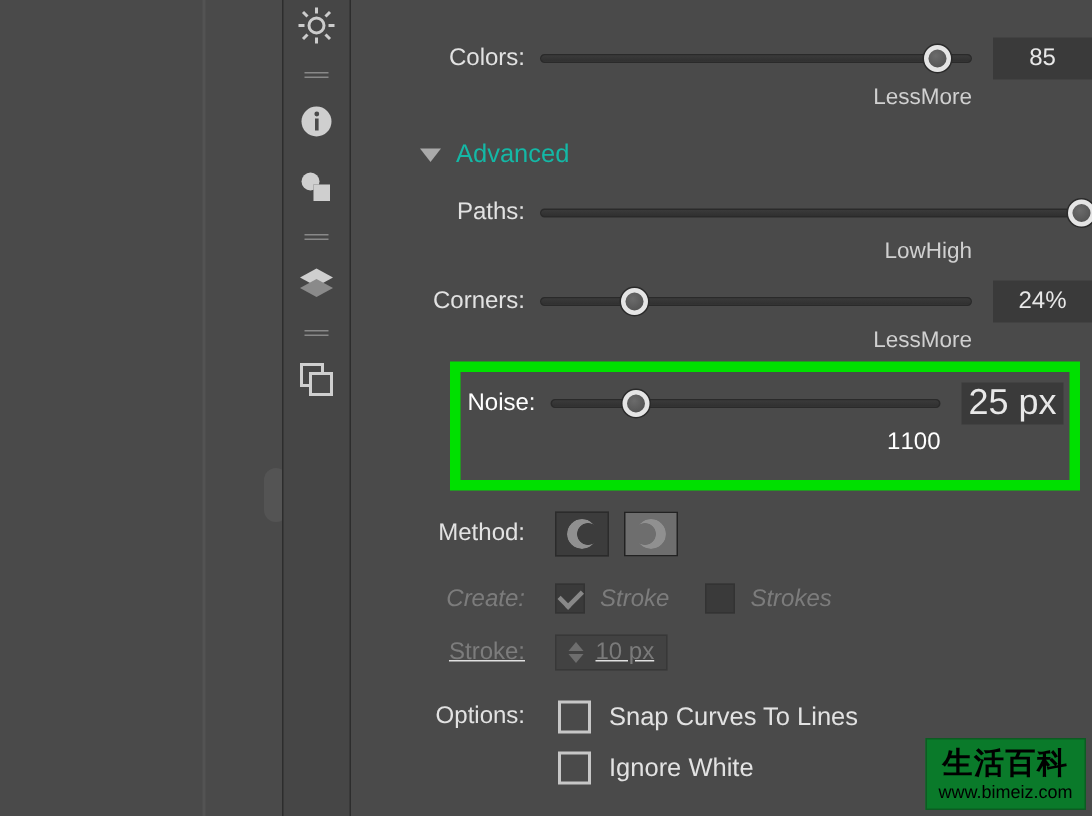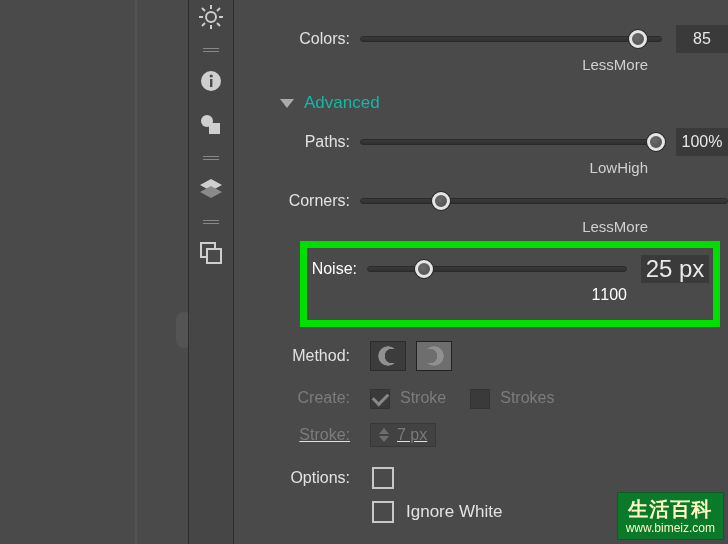--- a/index.html
+++ b/index.html
@@ -63,21 +63,21 @@
     border: 1px solid #2a2a2a;
   }
   .thumb {
     position: absolute; top: 50%; transform: translate(-50%,-50%);
     width: 18px; height: 18px; border-radius: 50%;
     background: radial-gradient(circle at 40% 35%, #6b6b6b, #4d4d4d);
     border: 3px solid #e5e5e5;
     box-shadow: 0 0 0 1px #2a2a2a;
   }
   .value-col {
-    width: 52px; height: 28px; margin-left: 14px;
+    width: 66px; height: 28px; margin-left: 14px;
     background: #3a3a3a;
     display:flex; align-items:center; justify-content:center;
     color: #e8e8e8; font-size: 16px;
   }
   .minmax {
     display:flex; margin-left: 126px; padding-right: 80px;
     justify-content: flex-end;
     color: #d0d0d0; font-size: 15px;
     margin-top: 2px; margin-bottom: 10px;
   }
@@ -114,21 +114,21 @@
     width:20px; height:20px; border-radius:50%;
     background: #909090;
     -webkit-mask: radial-gradient(circle at 70% 50%, transparent 0 7px, #000 7.5px);
     mask: radial-gradient(circle at 70% 50%, transparent 0 7px, #000 7.5px);
   }
   .method-glyph.b {
     -webkit-mask: radial-gradient(circle at 30% 50%, transparent 0 7px, #000 7.5px);
     mask: radial-gradient(circle at 30% 50%, transparent 0 7px, #000 7.5px);
   }
   
-  .create-row { display:flex; align-items:flex-start; gap:10px; margin-top:18px; }
+  .create-row { display:flex; align-items:flex-end; gap:10px; margin-top:18px;font-style:italic; }
   .create-row .label-col { width:126px; }
   .chk {
     width:20px; height:20px; border:1px solid #333; background:#3a3a3a;
     display:flex; align-items:center; justify-content:center;
   }
   .chk.checked::after {
     content:""; width:12px; height:7px; border-left:3px solid #888;
     border-bottom:3px solid #888; transform: rotate(-45deg) translate(1px,-1px);
   }
   .chk-label { color:#7c7c7c; font-size:16px; margin-right:14px; }
@@ -147,21 +147,21 @@
   .options-row { display:flex; align-items:center; gap:12px; margin-top:20px; }
   .options-row .label-col { width:126px; }
   .opt-chk {
     width:22px; height:22px; border:2px solid #c7c7c7; background:transparent;
   }
   .opt-label { color:#e2e2e2; font-size:17px; }
   .options-sub { display:flex; align-items:center; gap:12px; margin-top:12px; margin-left:138px; }
   
   .watermark {
     position:absolute; right:4px; bottom:4px;
-    background:#0a7a2a; color:#fef9c3;
+    background:#0a7a2a; color:#000000;
     font-size:12px; line-height:1.2;
     padding:4px 8px; border:1px solid #0c5c22;
     text-align:center;
     font-family: Arial, sans-serif;
   }
   .watermark .big { font-size:20px; font-weight:bold; letter-spacing:1px; }
   .pill {
     position:absolute; left:176px; top:312px;
     width:16px; height:36px; border-radius:8px;
     background:#545454;
@@ -239,33 +239,33 @@
     <span class="tri-down"></span>
     <span>Advanced</span>
   </div>
 
   <div class="row">
     <div class="label-col">Paths:</div>
     <div class="slider-col">
       <div class="track"></div>
       <div class="thumb" style="left:98%"></div>
     </div>
-    <div class="value-col">100%</div>
   </div>
   <div class="minmax">
     <span>Low</span>
     <span>High</span>
   </div>
 
   <div class="row">
     <div class="label-col">Corners:</div>
     <div class="slider-col">
       <div class="track"></div>
       <div class="thumb" style="left:22%"></div>
     </div>
+    <div class="value-col">24%</div>
   </div>
   <div class="minmax" style="margin-bottom:2px;">
     <span>Less</span>
     <span>More</span>
   </div>
 
   <div class="noise-block">
     <div class="row">
       <div class="label-col">Noise:</div>
       <div class="slider-col">
@@ -298,27 +298,28 @@
     <span class="chk-label">Strokes</span>
   </div>
 
   <div class="stroke-row">
     <div class="label-col dim">Stroke:</div>
     <div class="spinner">
       <div class="spin-arrows">
         <div class="arr-up"></div>
           <div class="arr-dn"></div>
       </div>
-      <span class="spin-val">7 px</span>
+      <span class="spin-val">10 px</span>
     </div>
   </div>
 
   <div class="options-row">
     <div class="label-col">Options:</div>
     <div class="opt-chk"></div>
+    <span class="opt-label">Snap Curves To Lines</span>
   </div>
   <div class="options-sub">
     <div class="opt-chk"></div>
     <span class="opt-label">Ignore White</span>
   </div>
 
 </div>
 
 <div class="watermark">
   <div class="big">生活百科</div>

